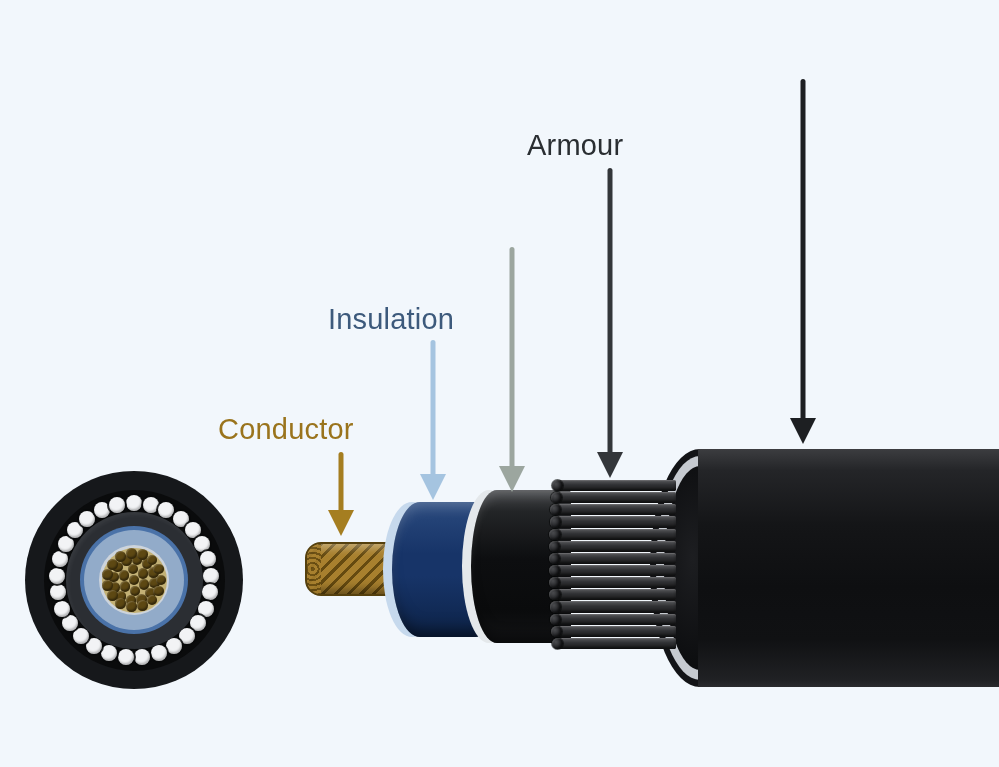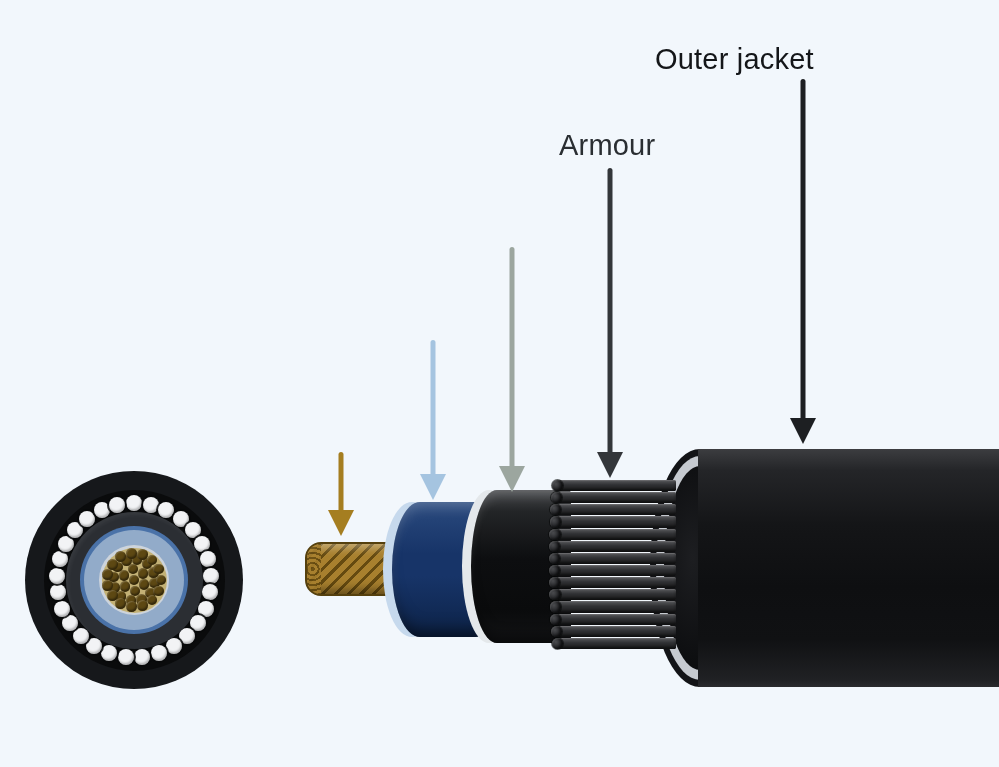--- a/index.html
+++ b/index.html
@@ -268,16 +268,17 @@
   </div>
   <div class="arrow" style="left:597px;top:168px;width:26px;height:310px;">
     <div class="shaft" style="height: 288px; background: rgb(51, 54, 58);"></div>
     <div class="head" style="border-top-color: rgb(51, 54, 58);"></div>
   </div>
   <div class="arrow" style="left:790px;top:79px;width:26px;height:365px;">
     <div class="shaft" style="height: 343px; background: rgb(29, 31, 34);"></div>
     <div class="head" style="border-top-color: rgb(29, 31, 34);"></div>
   </div>
 
-  <div class="layer-label" style="left: 527px; top: 129px; color: rgb(42, 46, 50); margin-left: 32px;">Armour</div>
-  <div class="layer-label" style="left: 655px; top: 43px; color: rgb(20, 22, 25);">Outer jacket</div>
+  <div class="layer-label" style="left: 218px; top: 413px; color: rgb(154, 116, 29);">Conductor</div>
+  <div class="layer-label" style="left: 328px; top: 303px; color: rgb(61, 90, 124);">Insulation</div>
+  <div class="layer-label" style="left: 527px; top: 129px; color: rgb(42, 46, 50);">Armour</div>
 
 </div>
 
 </body></html>

